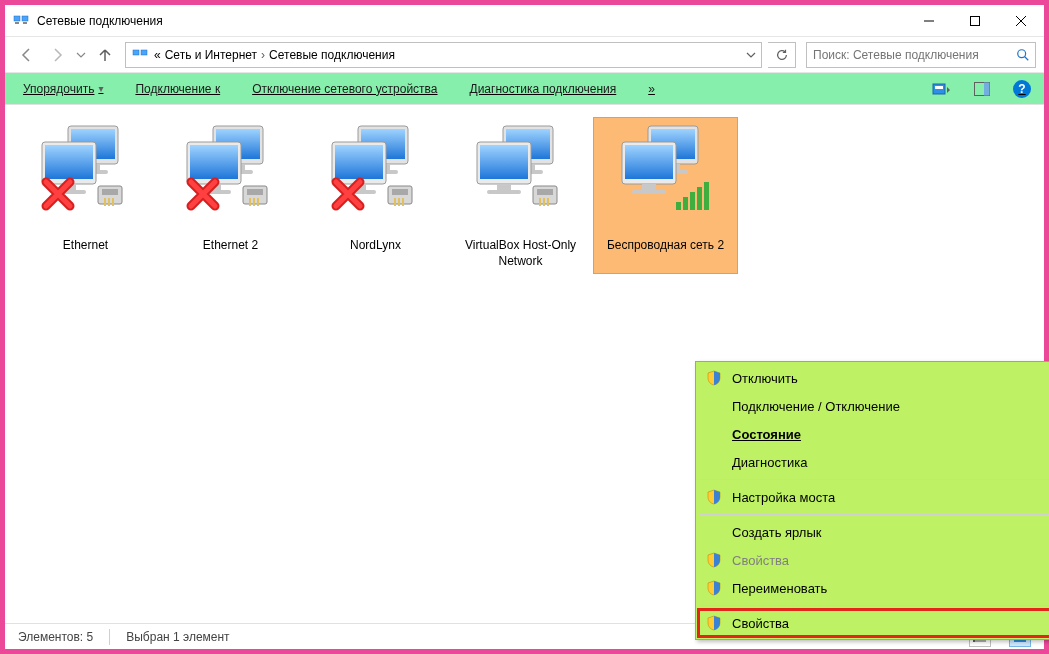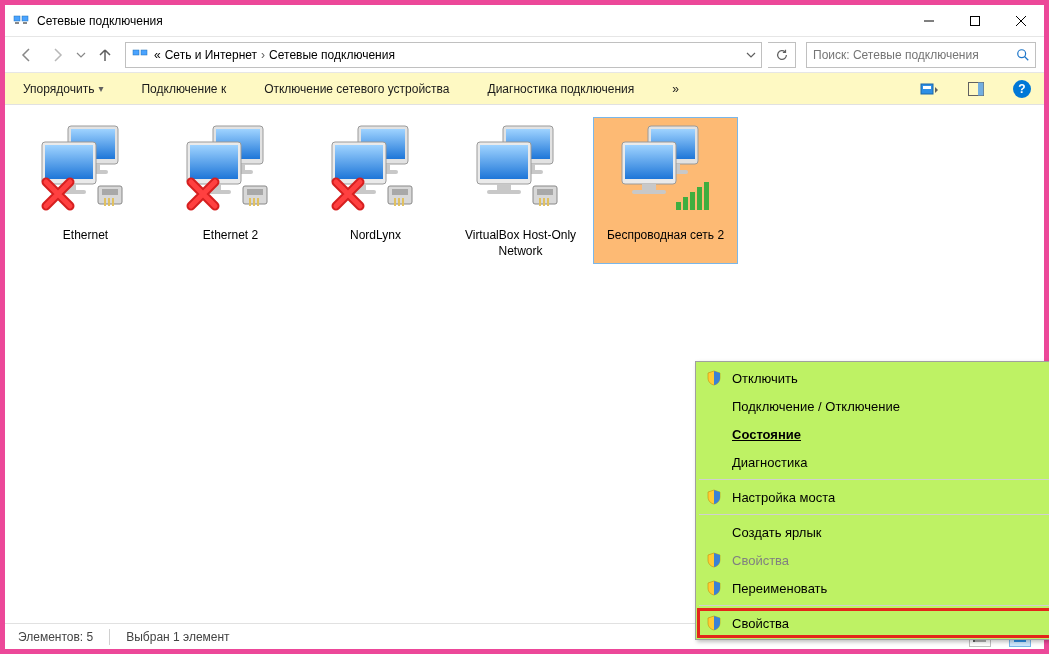--- a/index.html
+++ b/index.html
@@ -20,33 +20,33 @@
   .addressbar .ab-icon { width:16px; height:16px; margin:0 6px; }
   .addressbar .crumbs { display:flex; align-items:center; font-size:12px; color:#000; gap:4px; flex:1; overflow:hidden; }
   .crumb-sep { color:#606060; }
   .ab-right { width:22px; height:100%; display:flex; align-items:center; justify-content:center; color:#606060; border-left:1px solid transparent; }
   .ab-refresh { width:28px; height:26px; border:1px solid #c0c0c0; border-left:none; display:flex; align-items:center; justify-content:center; color:#606060; }
   .searchbox { width:230px; height:26px; border:1px solid #c0c0c0; display:flex; align-items:center; margin-left:8px; }
   .searchbox input { border:none; outline:none; font-size:12px; flex:1; padding:0 6px; color:#4d7c0f; background:transparent; }
   .searchbox .search-icon { width:24px; display:flex; align-items:center; justify-content:center; color:#1e76c9; }
 
   
-  .toolbar { height:32px; background:#fef9c3; border-bottom:1px solid #e1e1e1; display:flex; align-items:center; padding:0 8px; gap:18px; }
+  .toolbar { height:32px; background:#86efac; border-bottom:1px solid #e1e1e1; display:flex; align-items:center; padding:0 8px; gap:12px;text-decoration:underline; }
   .tool-item { font-size:12px; color:#1a1a1a; padding:4px 10px; display:flex; align-items:center; gap:4px; border-radius:2px; }
   .tool-sep { color:#606060; font-size:10px; }
   .toolbar .spacer { flex:1; }
   .tool-icon-btn { width:28px; height:24px; display:flex; align-items:center; justify-content:center; }
   .help-icon { width:18px; height:18px; border-radius:50%; background:#0078d7; color:#fff; font-size:12px; font-weight:bold; display:flex; align-items:center; justify-content:center; }
 
   
   .content { flex:1; position:relative; background:#fff; padding:12px 8px; display:flex; flex-wrap:wrap; align-content:flex-start; gap:0; }
   .conn-item { width:145px; display:flex; flex-direction:column; align-items:center; padding:4px; border:1px solid transparent; text-align:center; }
   .conn-item.selected { background:#fdba74; border:1px solid #7ab7e9; }
   .conn-icon { width:96px; height:96px; position:relative; }
-  .conn-label { font-size:12px; color:#000; margin-top:9px; line-height:1.35; max-width:130px; }
+  .conn-label { font-size:12px; color:#000; margin-top:19px; line-height:1.35; max-width:130px; }
 
   
   .context-menu { position:absolute; top:256px; left:690px; width:380px; background:#bef264; border:1px solid #a0a0a0; box-shadow:2px 2px 4px rgba(0,0,0,0.25); padding:2px; z-index:50; }
   .menu-item { height:28px; display:flex; align-items:center; font-size:13px; padding:0 10px 0 34px; position:relative; color:#000; }
   .menu-item.bold { font-weight:bold;text-decoration:underline; }
   .menu-item.disabled { color:#808080; }
   .menu-item .shield { position:absolute; left:8px; width:16px; height:16px; }
   .menu-sep { height:1px; background:#d0d0d0; margin:3px 1px; }
   .menu-item.highlighted { outline:3px solid #e3261a; outline-offset:-2px; }
 

